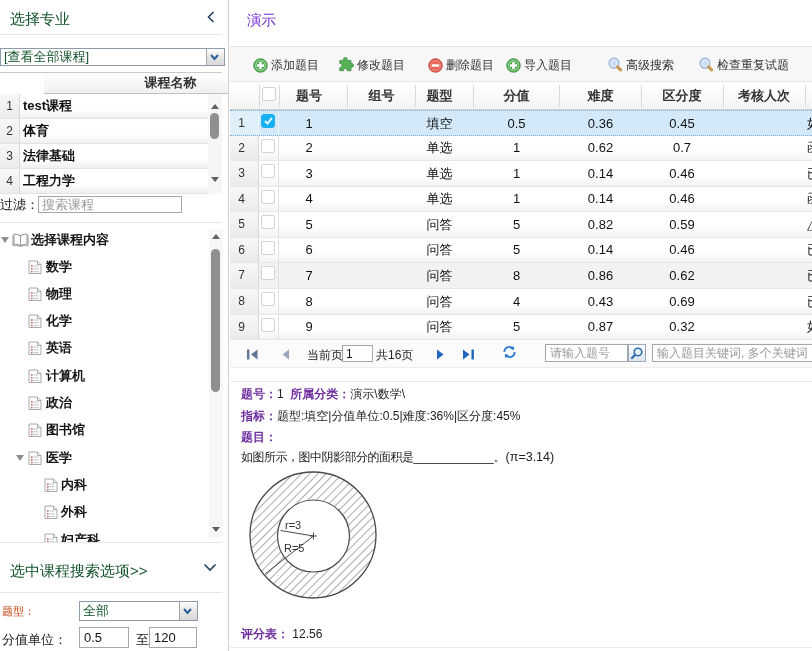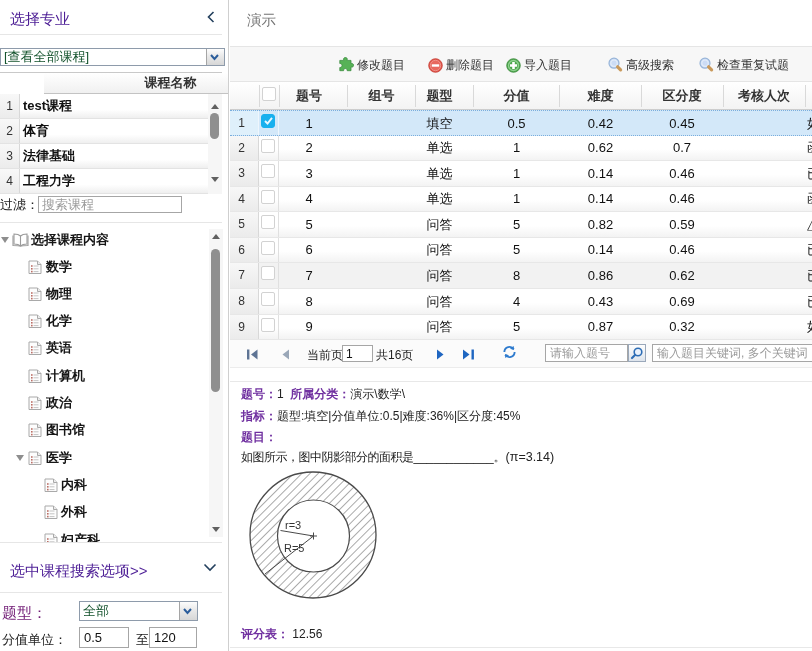--- a/index.html
+++ b/index.html
@@ -1,21 +1,21 @@
 <!DOCTYPE html>
 <html><head>
 <meta charset="utf-8">
 <style>
 html,body{margin:0;padding:0;}
 #app{position:relative;width:812px;height:651px;background:#fff;overflow:hidden;
   font-family:"Liberation Sans",sans-serif;font-size:12px;color:#222;}
 .abs{position:absolute;}
 .hline{position:absolute;height:1px;background:#e6e6e6;}
 
-.sechdr{position:absolute;font-size:15px;color:#4c1d95;}
+.sechdr{position:absolute;font-size:15px;color:#14532d;}
 .combo{position:absolute;background:#fff;border:1px solid #8e9bab;box-sizing:border-box;}
 .combo .txt{position:absolute;left:3px;top:50%;transform:translateY(-50%);font-size:13px;color:#14532d;white-space:nowrap;}
 .combo .btn{position:absolute;right:0;top:0;bottom:0;width:17px;border-left:1px solid #a5a5a5;
   background:linear-gradient(#fdfdfd,#e9e9e9 45%,#d7d7d7);}
 .ltable{position:absolute;left:0;top:72px;width:222px;height:122px;border-top:1px solid #c9c9c9;border-bottom:1px solid #c9c9c9;box-sizing:border-box;}
 .lthead{position:absolute;left:0;top:0;width:222px;height:21px;background:linear-gradient(#fff,#f0f0f0);border-bottom:1px solid #c3c3c3;box-sizing:border-box;margin-left:44px;}
 .lthead .cap{position:absolute;left:31px;right:0;top:0;bottom:0;text-align:center;line-height:20px;font-weight:bold;font-size:13px;color:#333;}
 .lrow{position:absolute;left:0;width:208px;height:25px;background:linear-gradient(#fff 65%,#efefef);border-bottom:1px solid #e3e3e3;box-sizing:border-box;}
 .lrow .no{position:absolute;left:0;top:0;bottom:0;width:20px;background:linear-gradient(#f8f8f8,#ececec);border-right:1px solid #d8d8d8;text-align:center;line-height:24px;color:#333;font-size:12px;box-sizing:border-box;}
 .lrow .nm{position:absolute;left:23px;top:0;bottom:0;line-height:24px;font-size:13px;color:#111;font-weight:600;white-space:nowrap;}
@@ -196,35 +196,41 @@
 <div class="sbthumb" style="left:211px;top:249px;width:9px;height:143px;"></div>
 <div class="tri-dn" style="left:212px;top:527px;"></div>
 
 <div class="hline" style="left:0;top:542px;width:222px;"></div>
 <div class="sechdr" style="left:10px;top:562px;">选中课程搜索选项&gt;&gt;</div>
 <svg class="abs" style="left:202px;top:560px;" width="16" height="14" viewBox="0 0 16 14">
       <path d="M2.5 4.5 L8 10 L13.5 4.5" fill="none" stroke="#24405e" stroke-width="1.6"></path>
     </svg>
 <div class="hline" style="left:0;top:592px;width:222px;"></div>
 
-<div class="abs" style="left:2px;top:604px;font-size:15px;color:#701a75;">题型：</div>
+<div class="abs" style="left:2px;top:604px;font-size:11px;color:#c2410c;">题型：</div>
 <div class="combo" style="left:79px;top:601px;width:119px;height:20px;">
   <div class="txt">全部</div>
   <div class="btn"><svg width="15" height="18" viewBox="0 0 15 18">
           <path d="M4 7 L7.5 11 L11 7" fill="none" stroke="#2b5d9b" stroke-width="2"></path>
         </svg></div>
 </div>
 <div class="abs" style="left:2px;top:631px;font-size:13px;color:#222;">分值单位：</div>
 <div class="input" style="left:79px;top:627px;width:50px;height:21px;line-height:19px;padding-left:4px;">0.5</div>
 <div class="abs" style="left:136px;top:631px;font-size:13px;color:#222;">至</div>
 <div class="input" style="left:149px;top:627px;width:48px;height:21px;line-height:19px;padding-left:4px;">120</div>
 
 <div id="rpanel">
-  <div class="abs" style="left:18px;top:11px;font-size:14.5px;color:#737373;">演示</div>
+  <div class="abs" style="left:18px;top:11px;font-size:14.5px;color:#6d28d9;">演示</div>
   <div class="toolbar" id="toolbar">
+    <div class="tbtn" style="left:23px;">
+      <svg width="15" height="15" viewBox="0 0 15 15">
+        <circle cx="7.5" cy="7.5" r="6.8" fill="#4ca64c" stroke="#3c8a3c" stroke-width="0.8"></circle>
+        <circle cx="7.5" cy="7.5" r="5" fill="none" stroke="#8fd08f" stroke-width="1.4"></circle>
+        <path d="M7.5 4 L7.5 11 M4 7.5 L11 7.5" stroke="#fff" stroke-width="2.6"></path>
+      </svg>添加题目</div>
     <div class="tbtn" style="left:109px;">
       <svg width="15" height="15" viewBox="0 0 15 15" style="margin-bottom:1px;">
             <path d="M0.8 3.4 L4.6 3.4 L4.6 2 C4.6 1 5.4 0.5 6.4 0.5 C7.4 0.5 8.2 1 8.2 2 L8.2 3.4 L12 3.4 L12 6.5 L12.9 6.5 C13.9 6.5 14.6 7.3 14.6 8.3 C14.6 9.3 13.9 10.1 12.9 10.1 L12 10.1 L12 13.7 L8.2 13.7 C8.2 12.3 7.5 11.5 6.4 11.5 C5.3 11.5 4.6 12.3 4.6 13.7 L0.8 13.7 L0.8 10.5 C2.2 10.5 3 9.7 3 8.5 C3 7.3 2.2 6.5 0.8 6.5 Z" fill="#57b257" stroke="#3e8e41" stroke-width="0.8"></path>
       </svg>修改题目</div>
     <div class="tbtn" style="left:198px;">
       <svg width="15" height="15" viewBox="0 0 15 15">
         <circle cx="7.5" cy="7.5" r="6.8" fill="#e2574c" stroke="#c4392f" stroke-width="0.8"></circle>
         <circle cx="7.5" cy="7.5" r="5.2" fill="#e8685e" stroke="#ef9189" stroke-width="1"></circle>
         <rect x="3.8" y="6.3" width="7.4" height="2.4" fill="#fff"></rect>
       </svg>删除题目</div>
@@ -271,21 +277,21 @@
           <div class="gut" style="background:#dff0fb;line-height:25px;">1</div>
           <div class="cbc">
             <div class="cb" style="background:#18b0ee;border-color:#18b0ee;border-radius:3px;"></div>
             <svg class="abs" style="left:4px;top:5px;" width="11" height="10" viewBox="0 0 11 10">
               <path d="M2 5 L4.5 7.5 L9 1.8" fill="none" stroke="#e8f6ff" stroke-width="1.9"></path>
             </svg>
           </div>
           <div class="gcell" style="left:45px;width:68px;height:25px;line-height:25px;">1</div>
           <div class="gcell" style="left:180px;width:59px;height:25px;line-height:25px;">填空</div>
           <div class="gcell" style="left:243px;width:87px;height:25px;line-height:25px;">0.5</div>
-          <div class="gcell" style="left:329px;width:83px;height:25px;line-height:25px;">0.42</div>
+          <div class="gcell" style="left:329px;width:83px;height:25px;line-height:25px;">0.36</div>
           <div class="gcell" style="left:411px;width:82px;height:25px;line-height:25px;">0.45</div>
           <div class="gcell" style="left:577px;width:20px;height:25px;line-height:25px;text-align:left;">如</div>
         </div>
   <div class="grow" style="top:136px;height:25px;">
           <div class="gut" style="line-height:24px;">2</div>
           <div class="cbc">
             <div class="cb"></div>
           </div>
           <div class="gcell" style="left:45px;width:68px;height:24px;line-height:24px;">2</div>
           <div class="gcell" style="left:180px;width:59px;height:24px;line-height:24px;">单选</div>

